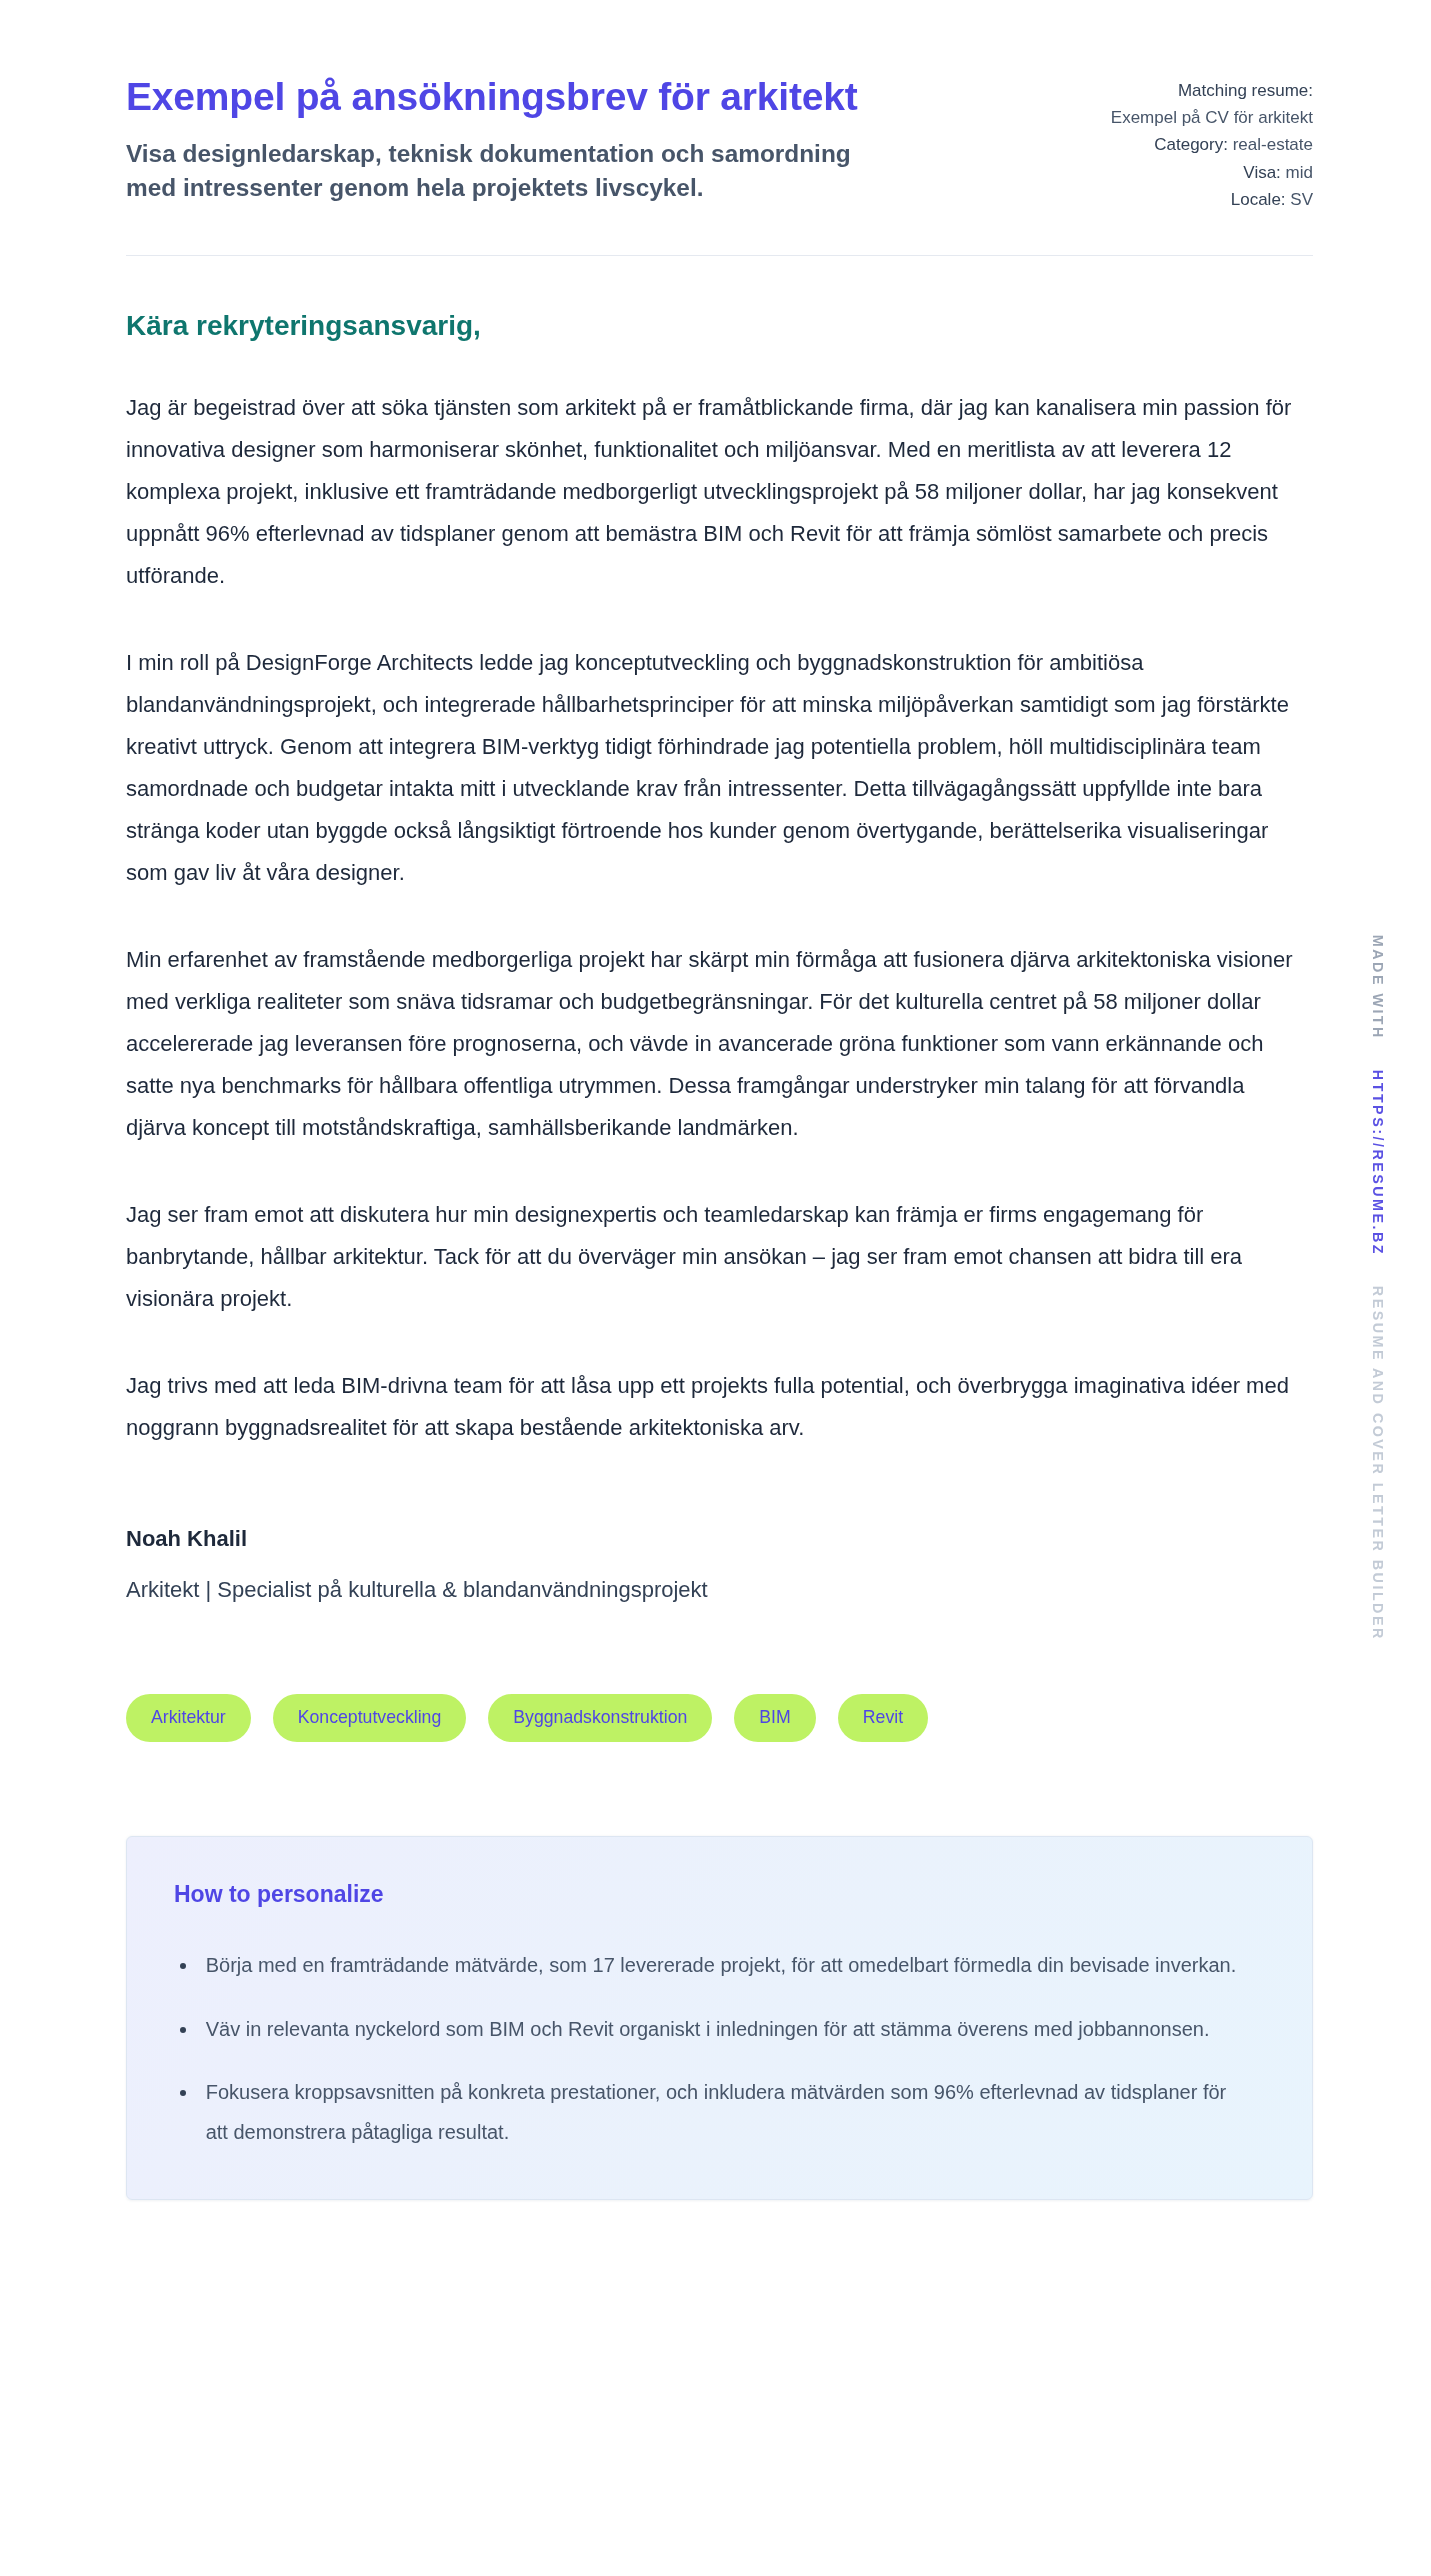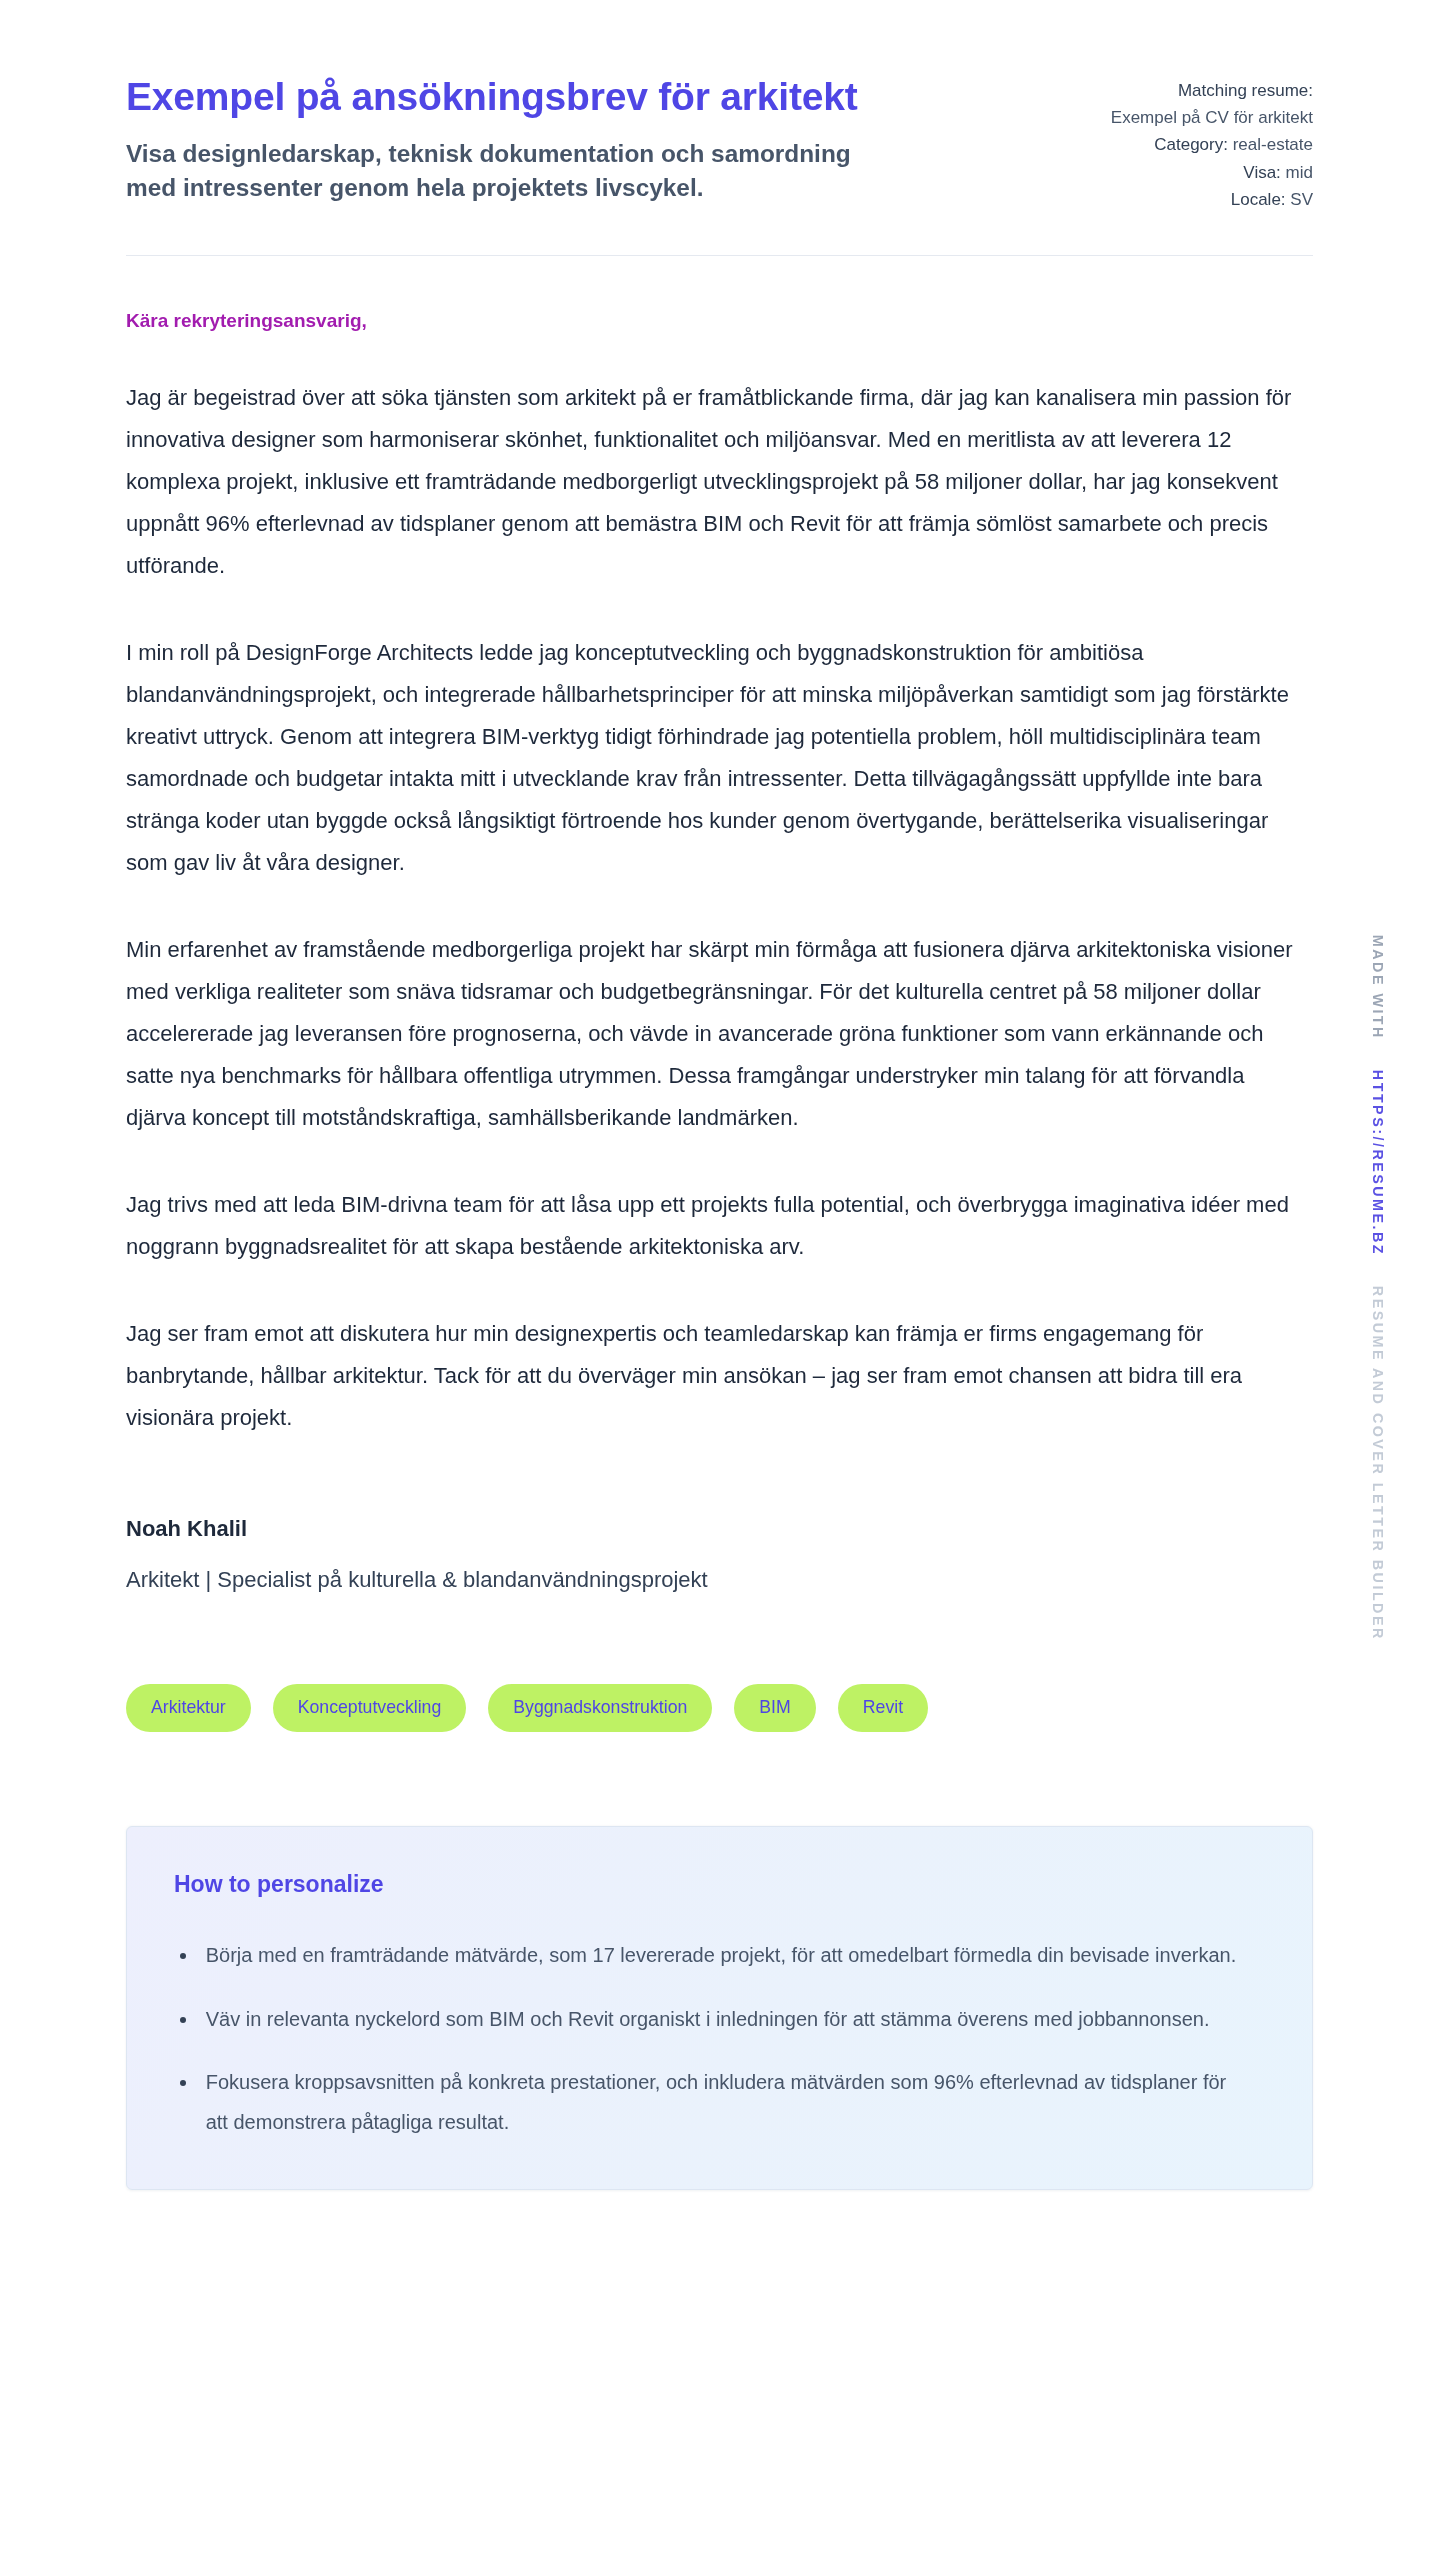--- a/index.html
+++ b/index.html
@@ -48,23 +48,23 @@
   .meta-label { font-weight: 400; color: #334155; padding-left: 47px; }
   
   .divider {
     border: none;
     border-top: 1.7px solid #e5e9f0;
     margin: 42px 0 0 0;
   }
   
   .greeting {
     margin: 54px 0 0 0;
-    font-size: 19px;
-    font-weight: 700;
-    color: #a21caf;
+    font-size: 28px;
+    font-weight: 700;
+    color: #0f766e;
   }
   .para {
     margin: 45px 0 0 0;
     font-size: 22px;
     line-height: 42px;
     color: #1e293b;
     max-width: 1179px;
   }
   .signature { margin-top: 77px; }
   .signature-name {
@@ -164,22 +164,22 @@
     </div>
   </div>
 
   <hr class="divider">
 
   <p class="greeting">Kära rekryteringsansvarig,</p>
 
   <p class="para">Jag är begeistrad över att söka tjänsten som arkitekt på er framåtblickande firma, där jag kan kanalisera min passion för innovativa designer som harmoniserar skönhet, funktionalitet och miljöansvar. Med en meritlista av att leverera 12 komplexa projekt, inklusive ett framträdande medborgerligt utvecklingsprojekt på 58 miljoner dollar, har jag konsekvent uppnått 96% efterlevnad av tidsplaner genom att bemästra BIM och Revit för att främja sömlöst samarbete och precis utförande.</p>
   <p class="para">I min roll på DesignForge Architects ledde jag konceptutveckling och byggnadskonstruktion för ambitiösa blandanvändningsprojekt, och integrerade hållbarhetsprinciper för att minska miljöpåverkan samtidigt som jag förstärkte kreativt uttryck. Genom att integrera BIM-verktyg tidigt förhindrade jag potentiella problem, höll multidisciplinära team samordnade och budgetar intakta mitt i utvecklande krav från intressenter. Detta tillvägagångssätt uppfyllde inte bara stränga koder utan byggde också långsiktigt förtroende hos kunder genom övertygande, berättelserika visualiseringar som gav liv åt våra designer.</p>
   <p class="para">Min erfarenhet av framstående medborgerliga projekt har skärpt min förmåga att fusionera djärva arkitektoniska visioner med verkliga realiteter som snäva tidsramar och budgetbegränsningar. För det kulturella centret på 58 miljoner dollar accelererade jag leveransen före prognoserna, och vävde in avancerade gröna funktioner som vann erkännande och satte nya benchmarks för hållbara offentliga utrymmen. Dessa framgångar understryker min talang för att förvandla djärva koncept till motståndskraftiga, samhällsberikande landmärken.</p>
+  <p class="para">Jag ser fram emot att diskutera hur min designexpertis och teamledarskap kan främja er firms engagemang för banbrytande, hållbar arkitektur. Tack för att du överväger min ansökan – jag ser fram emot chansen att bidra till era visionära projekt.</p>
   <p class="para">Jag trivs med att leda BIM-drivna team för att låsa upp ett projekts fulla potential, och överbrygga imaginativa idéer med noggrann byggnadsrealitet för att skapa bestående arkitektoniska arv.</p>
-  <p class="para">Jag ser fram emot att diskutera hur min designexpertis och teamledarskap kan främja er firms engagemang för banbrytande, hållbar arkitektur. Tack för att du överväger min ansökan – jag ser fram emot chansen att bidra till era visionära projekt.</p>
 
   <div class="signature">
     <p class="signature-name">Noah Khalil</p>
     <p class="signature-role">Arkitekt | Specialist på kulturella &amp; blandanvändningsprojekt</p>
   </div>
 
   <div class="tags">
     <span class="tag-pill">Arkitektur</span>
     <span class="tag-pill">Konceptutveckling</span>
     <span class="tag-pill">Byggnadskonstruktion</span>

